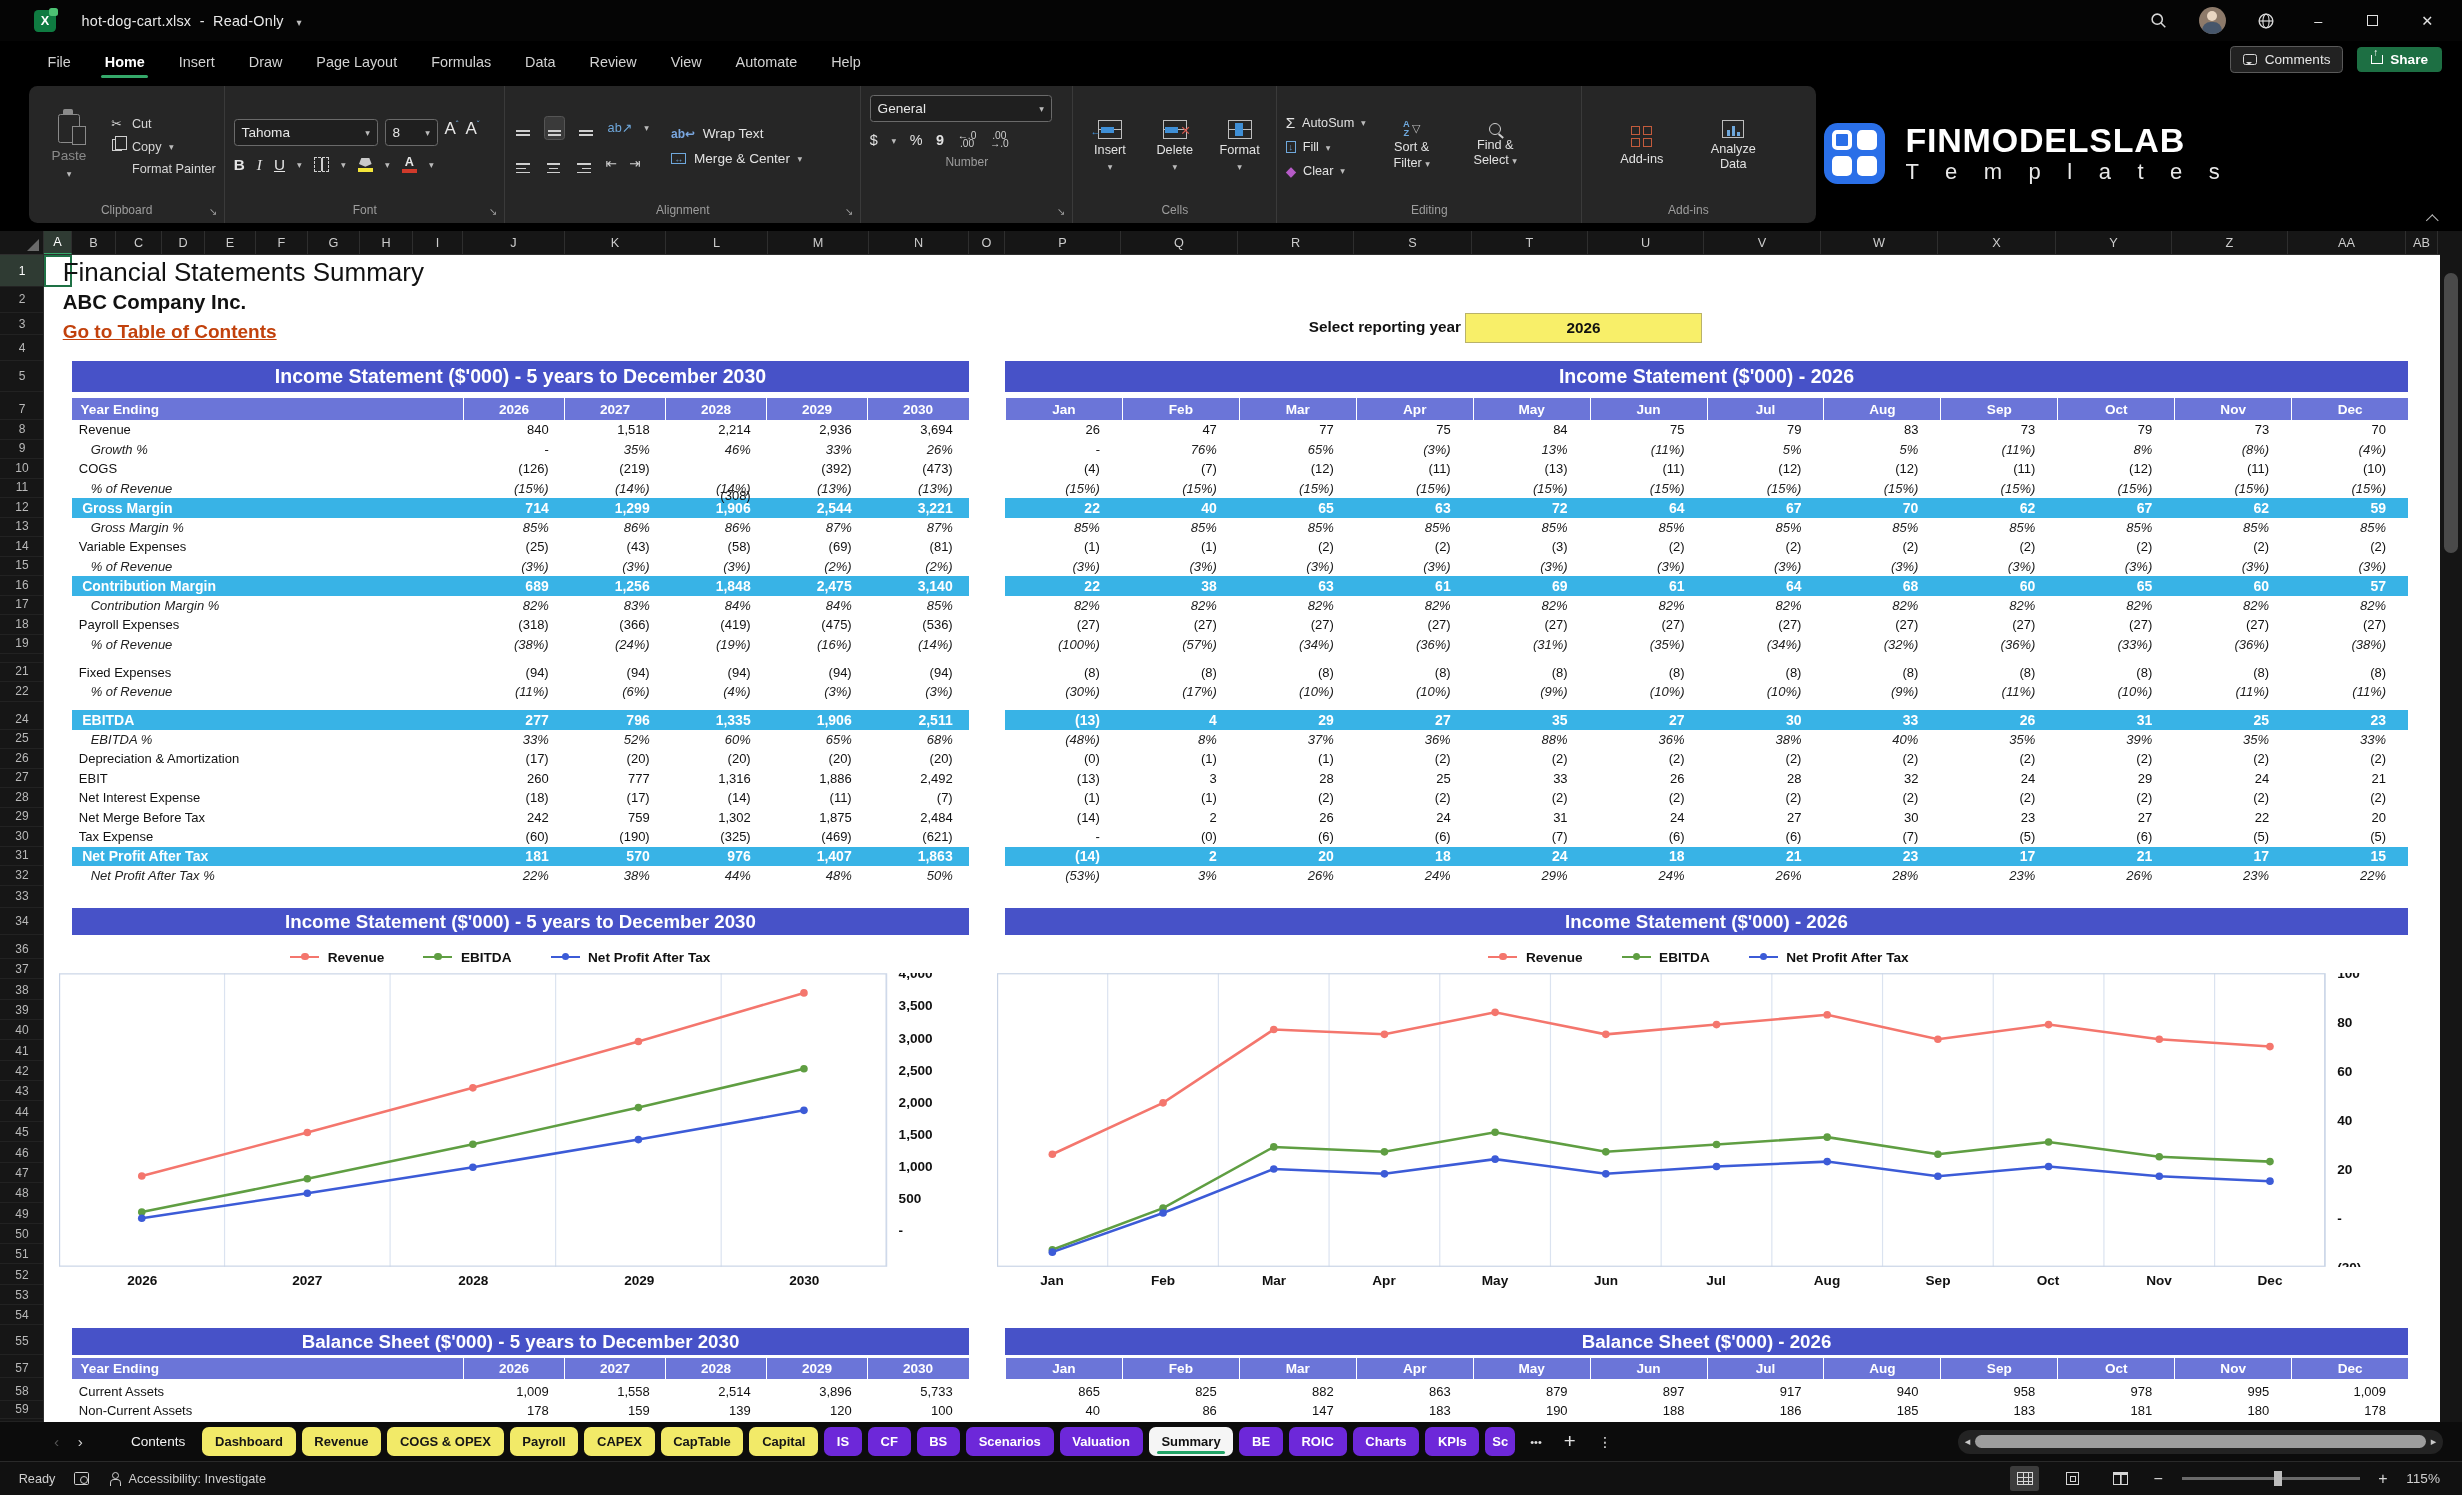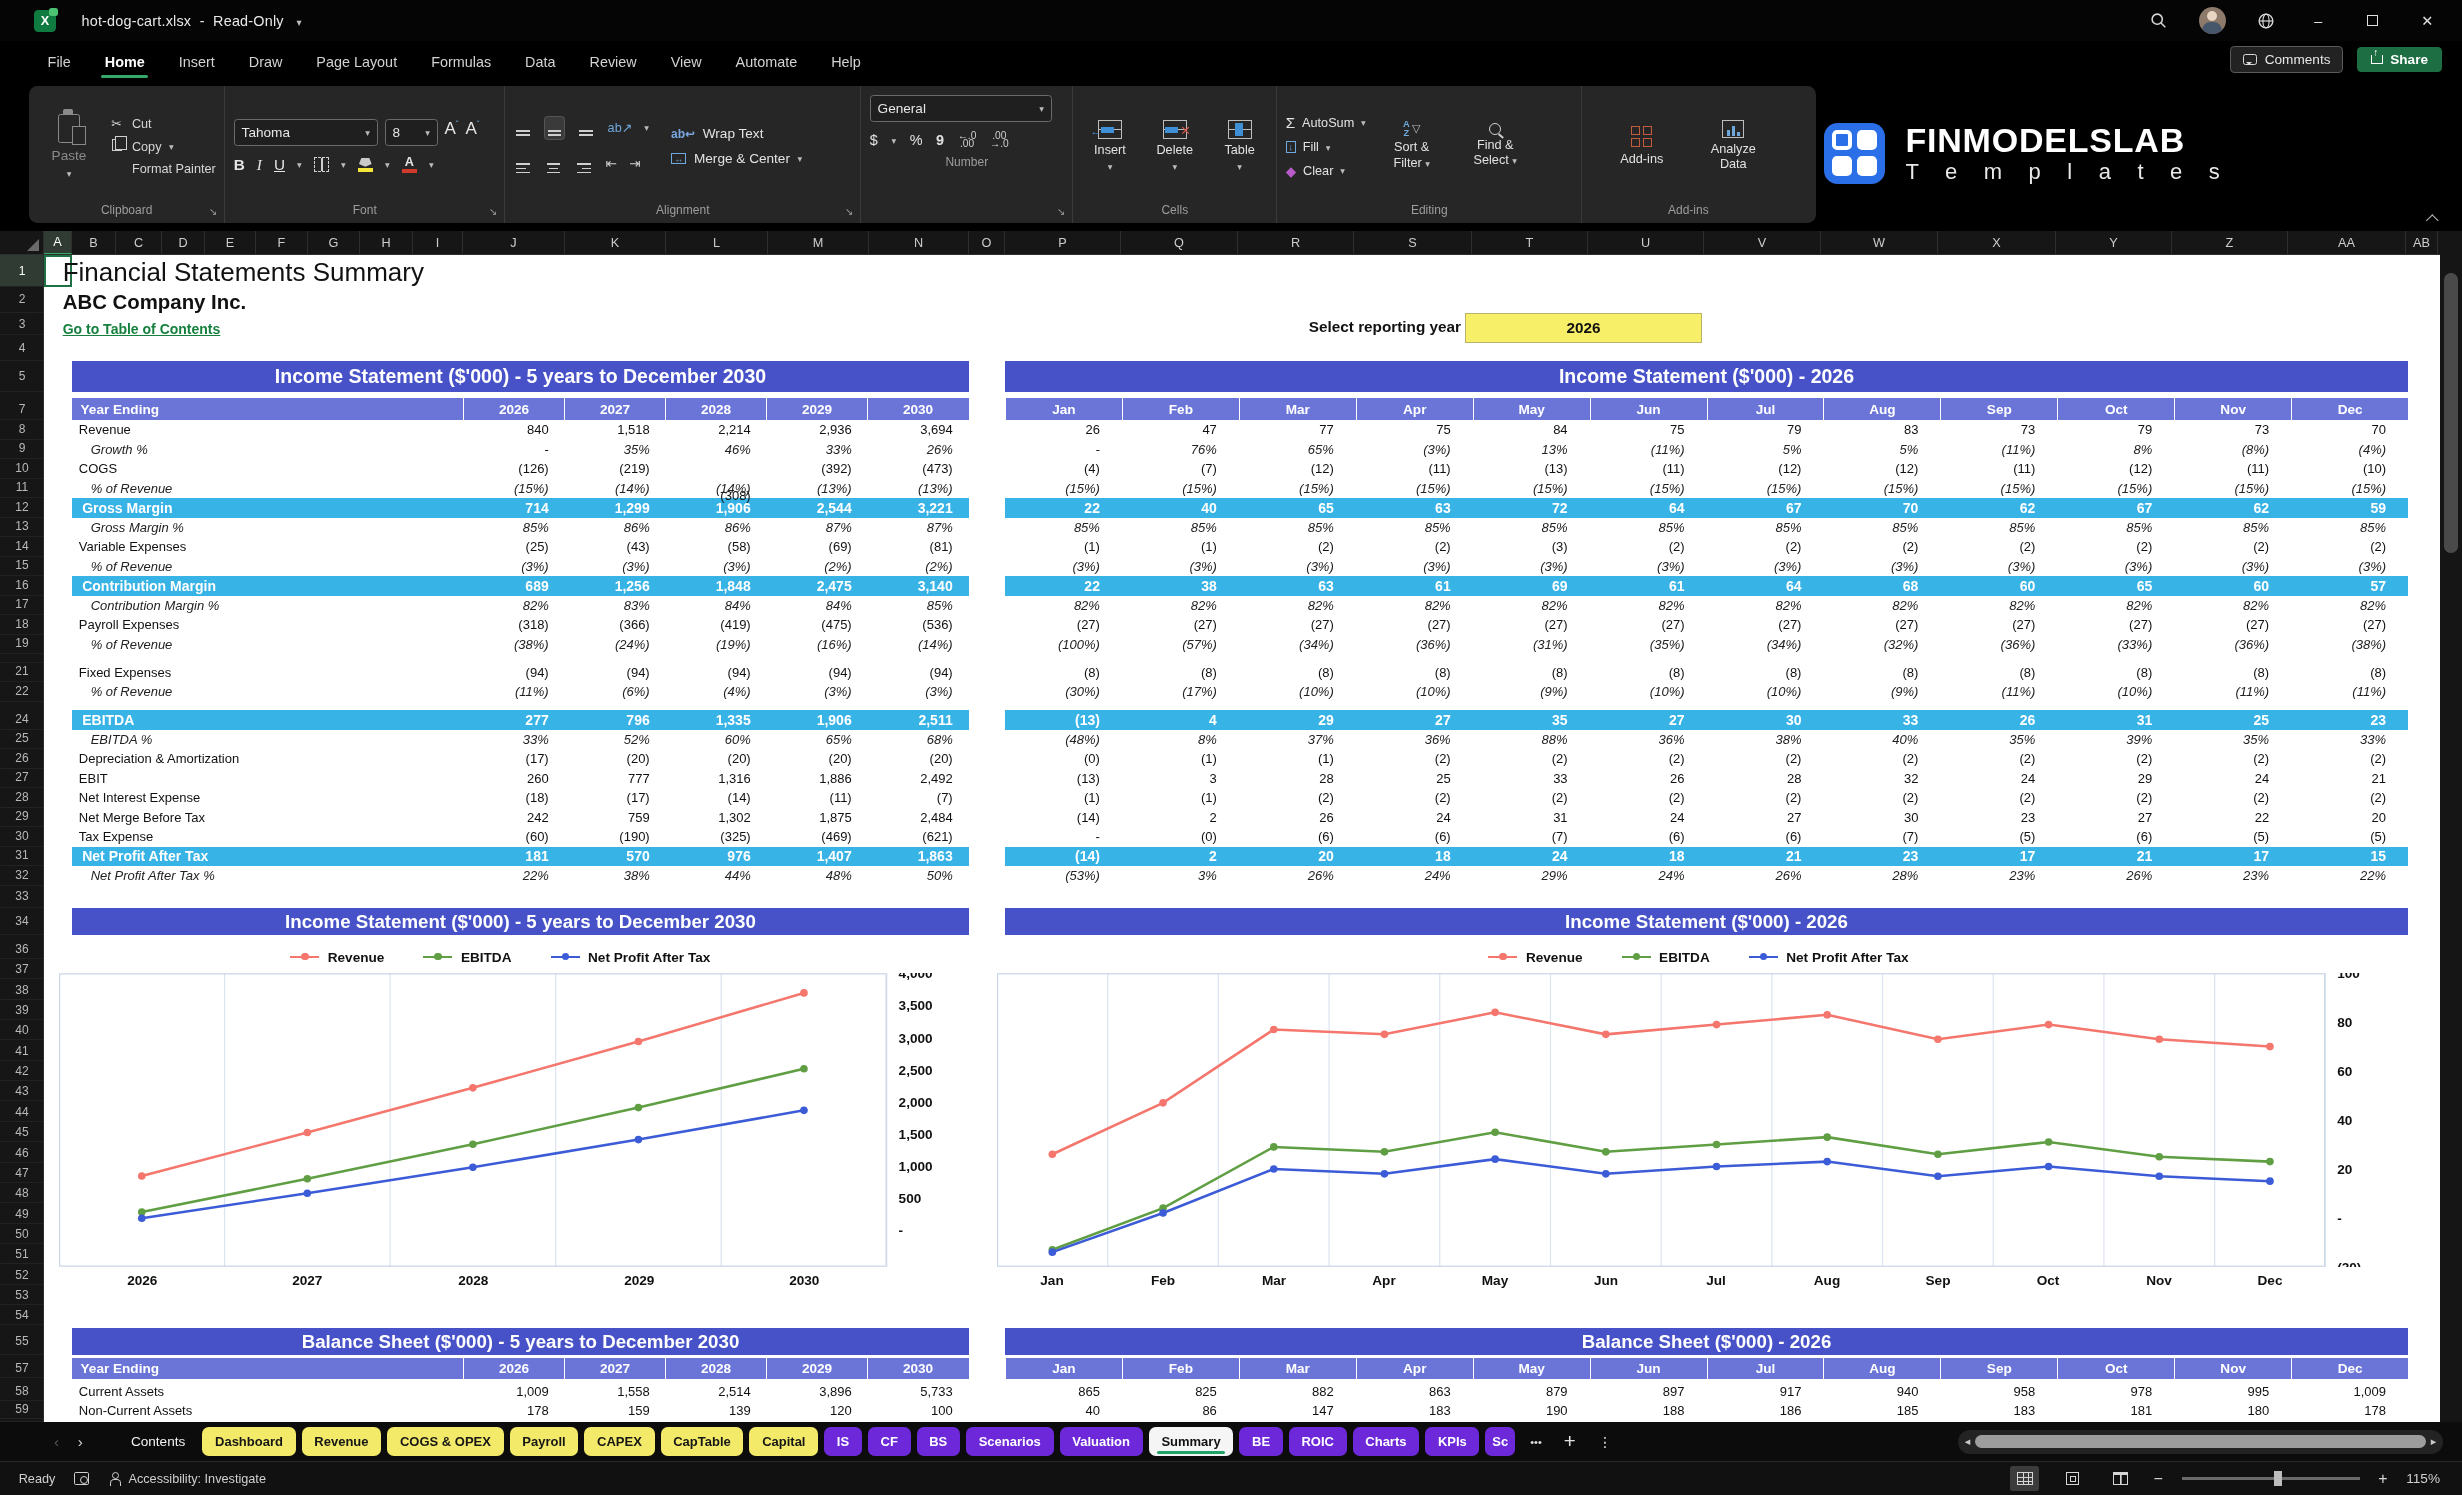--- a/index.html
+++ b/index.html
@@ -114,21 +114,21 @@
   .colh.sel{background:#2f3b33;color:#fff;border-bottom:1.7px solid #35a86a;}
   .gutter{position:absolute;left:0;top:255px;width:44px;height:1168px;background:#161616;border-right:0.8px solid #2e2e2e;overflow:hidden;}
   .rown{position:absolute;left:0;width:44px;color:#b9b9b9;font-size:12px;display:flex;align-items:center;justify-content:center;border-bottom:0.8px solid #222;}
   .rown.sel{background:#2f3b33;color:#fff;}
 
   
   .sheet{position:absolute;left:44px;top:255px;width:2396px;height:1168px;background:#fff;overflow:hidden;}
   .a1sel{position:absolute;left:0;top:0;width:28px;height:32px;border:2.1px solid #1e7145;}
   .h1{position:absolute;left:18.7px;top:1.7px;font-size:26px;font-weight:normal;color:#111;}
   .h2{position:absolute;left:18.7px;top:36px;font-size:20.4px;font-weight:bold;color:#111;}
-  .toclink{position:absolute;left:18.7px;top:66px;font-size:14px;font-weight:bold;color:#15803d;text-decoration:underline;}
+  .toclink{position:absolute;left:18.7px;top:66px;font-size:19px;font-weight:bold;color:#c2410c;text-decoration:underline;}
   .selyear-label{position:absolute;left:1171px;top:63px;width:246px;text-align:right;font-size:15.3px;font-weight:bold;color:#111;}
   .selyear-box{position:absolute;left:1421px;top:58px;width:237px;height:30px;background:#f8ef69;border:0.8px solid #b9b26a;display:flex;align-items:center;justify-content:center;font-size:15.3px;font-weight:bold;color:#111;}
 
   .fin-table{position:absolute;}
   .t-title{background:#4752c8;color:#fff;font-weight:bold;text-align:center;display:flex;align-items:center;justify-content:center;}
   .t-head{background:#6b75d8;display:flex;color:#fff;font-weight:bold;font-size:13.6px;}
   .t-head .lab{display:flex;align-items:center;padding-left:8.5px;}
   .t-head .vc{display:flex;align-items:center;justify-content:center;border-left:1.7px solid #fff;}
   .trow{display:flex;font-size:13px;color:#111;}
   .trow .lab{display:flex;align-items:center;padding-left:6.8px;white-space:nowrap;}
@@ -406,21 +406,21 @@
                 <span class="blue"></span>
                 <span class="redx">✕</span>
               </span>
               <span>Delete</span>
               <span class="caret">▾</span>
             </div>
           <div class="cellbtn">
               <span class="ic-grid fmt2">
                 <span class="blue"></span>
               </span>
-              <span>Table</span>
+              <span>Format</span>
               <span class="caret">▾</span>
             </div>
         </div>
         <div class="rg-label">
             <span>Cells</span>
           </div>
       </div>
 
       <div class="rgroup" style="width:305px">
         <div class="rg-body">

